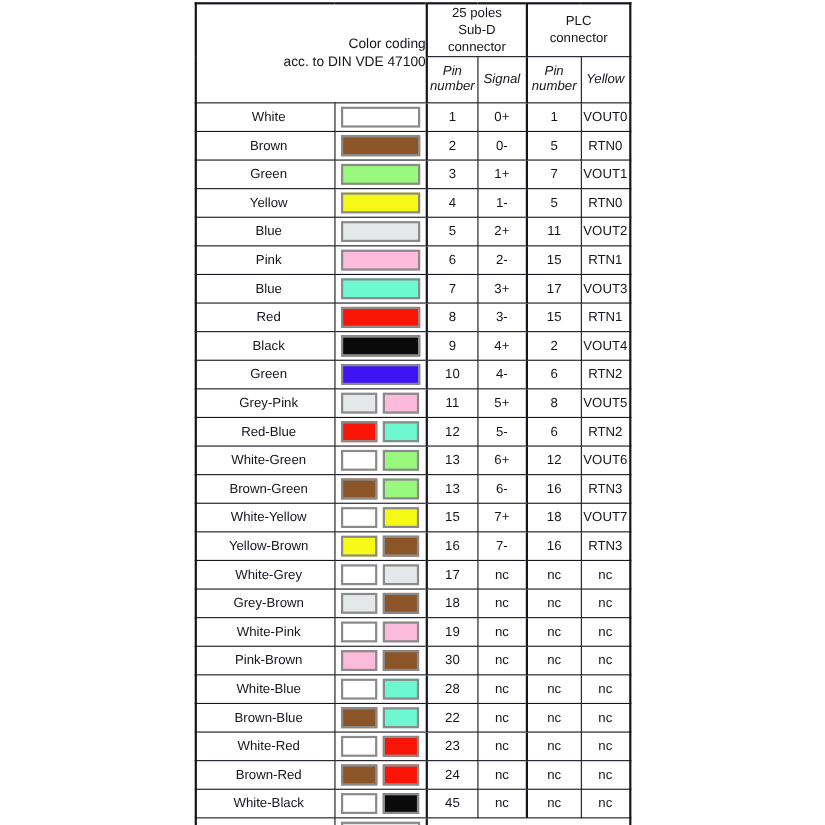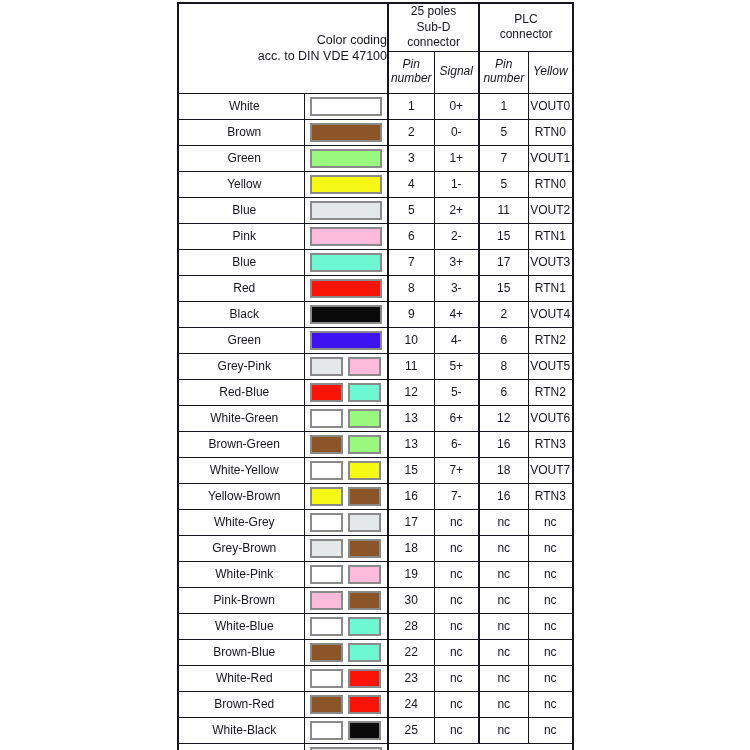--- a/index.html
+++ b/index.html
@@ -386,21 +386,21 @@
           <td class="body-cell num-cell">nc</td>
         </tr>
         <tr>
           <td class="body-cell name-cell">White-Black</td>
           <td class="body-cell">
             <div class="swatch-wrap">
               <div class="swatch half" style="background: rgb(255, 255, 255);"></div>
               <div class="swatch half" style="background: rgb(10, 10, 10);"></div>
             </div>
           </td>
-          <td class="body-cell num-cell group-sep">25</td>
+          <td class="body-cell num-cell group-sep">45</td>
           <td class="body-cell num-cell">nc</td>
           <td class="body-cell num-cell group-sep">nc</td>
           <td class="body-cell num-cell">nc</td>
         </tr>
         <tr>
           <td class="body-cell name-cell">Shield</td>
           <td class="body-cell">
             <div class="swatch-wrap">
               <div class="swatch full" style="background: rgb(230, 230, 230);"></div>
             </div>

